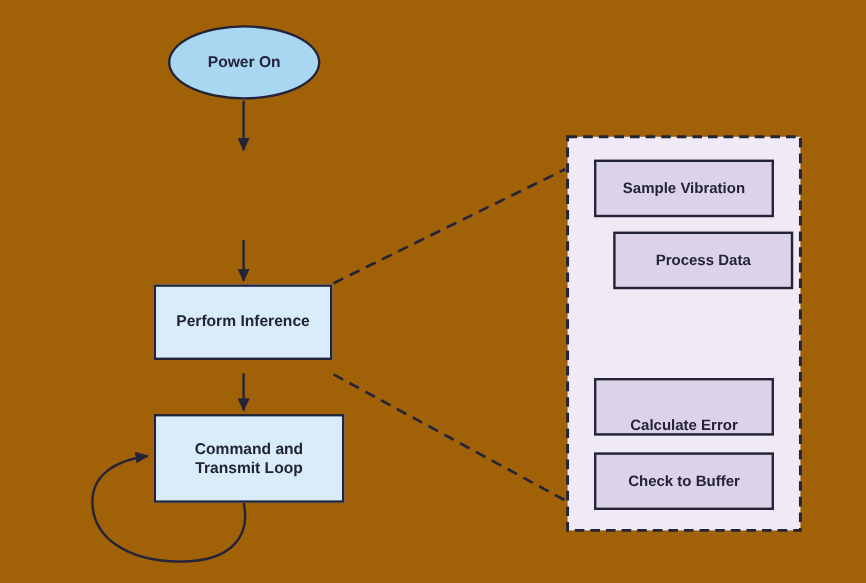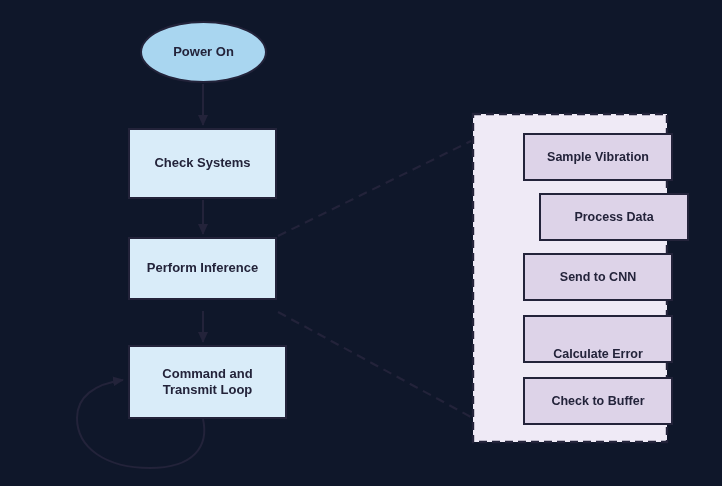--- a/index.html
+++ b/index.html
@@ -5,21 +5,21 @@
   html, body {
     margin: 0;
     padding: 0;
     background: #ffffff;
     font-family: "Liberation Sans", sans-serif;
   }
   .canvas {
     position: relative;
     width: 722px;
     height: 486px;
-    background: #0f172a;
+    background: #a16207;
     overflow: hidden;
   }
   .layer {
     position: absolute;
     left: 0;
     top: 0;
     width: 722px;
     height: 486px;
   }
   .arrow {
@@ -59,21 +59,21 @@
     background: #a9d6f0;
     border-radius: 50%;
   }
   #node-power-on     { left: 140px; top: 21px;  width: 127px; height: 62px; }
   #node-check        { left: 128px; top: 128px; width: 149px; height: 71px; }
   #node-perform      { left: 128px; top: 237px; width: 149px; height: 63px; }
   #node-command      { left: 128px; top: 345px; width: 159px; height: 74px; padding: 0 18px; }
   .step {
     position: absolute;
     box-sizing: border-box;
-    left: 523px;
+    left: 495px;
     width: 150px;
     height: 48px;
     background: #ddd3e8;
     border: 2px solid #23233a;
     display: flex;
     align-items: center;
     justify-content: center;
     text-align: center;
     color: #23233a;
     font-weight: bold;
@@ -106,41 +106,35 @@
     <line class="arrow" x1="203" y1="200" x2="203" y2="234" marker-end="url(#ah)"></line>
     <line class="arrow" x1="203" y1="311" x2="203" y2="342" marker-end="url(#ah)"></line>
 
     <path class="arrow" marker-end="url(#ah)" d="M 203 419 C 209 446 194 468 150 468 C 106 468 77 448 77 418 C 77 397 94 384 123 380"></path>
   </svg>
 
   <div id="node-power-on" class="node ellipse">
     <span>Power On</span>
   </div>
 
-  <div id="node-check" class="node blue-rect">
-    <span>Check Systems</span>
-  </div>
 
   <div id="node-perform" class="node blue-rect">
     <span>Perform Inference</span>
   </div>
 
   <div id="node-command" class="node blue-rect">
     <span>Command and Transmit Loop</span>
   </div>
 
   <div id="step-0" class="step">
     <span>Sample Vibration</span>
   </div>
   <div id="step-1" class="step">
     <span>Process Data</span>
   </div>
-  <div id="step-2" class="step">
-    <span>Send to CNN</span>
-  </div>
   <div id="step-3" class="step">
     <span>Calculate Error</span>
   </div>
   <div id="step-4" class="step">
     <span>Check to Buffer</span>
   </div>
 
 </div>
 
 </body></html>

